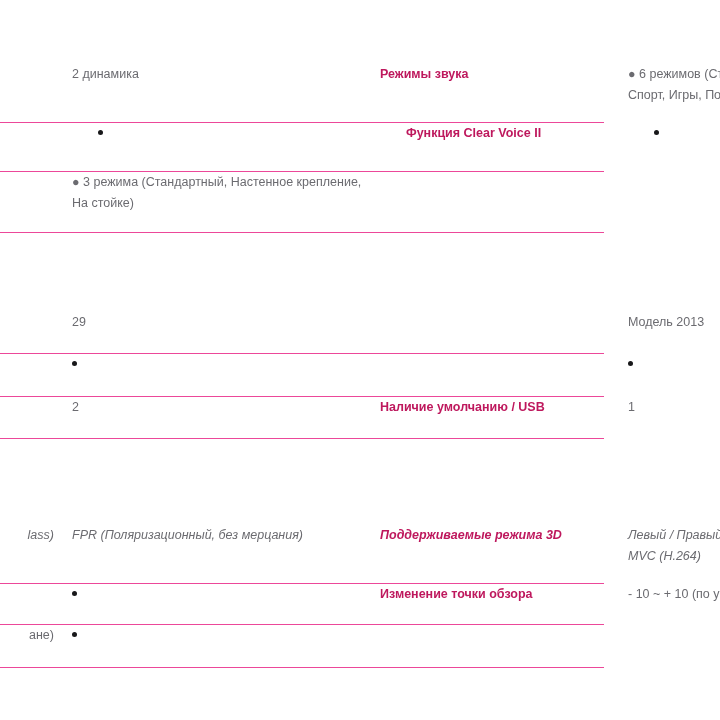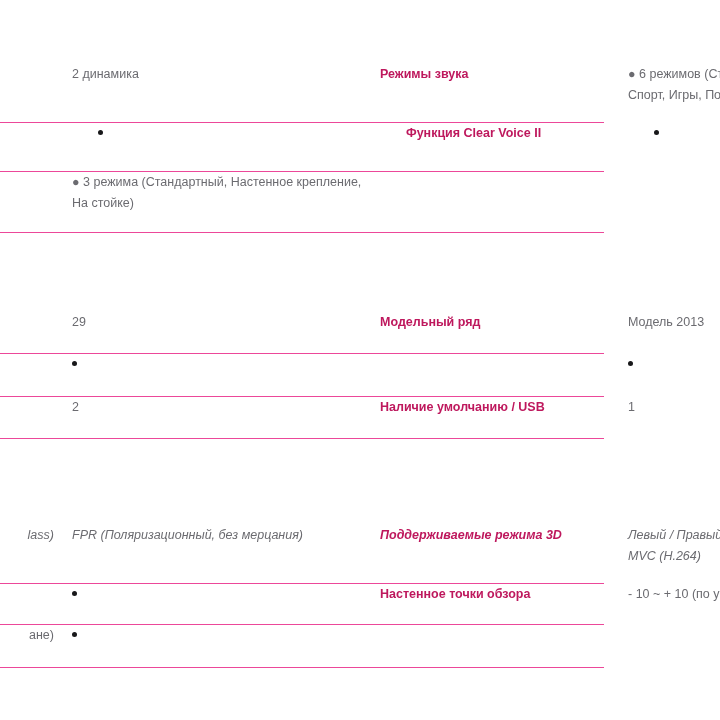--- a/index.html
+++ b/index.html
@@ -101,21 +101,20 @@
       </div>
     </div>
     <div class="spec-row" style="top: 172px; height: 61px;">
       <div class="row-inner">
         <div class="cell cell-left-value">● 3 режима (Стандартный, Настенное крепление, На стойке)</div>
       </div>
     </div>
     <div class="spec-row" style="top: 312px; height: 42px;">
       <div class="row-inner">
         <div class="cell cell-left-value">29</div>
-        <div class="cell cell-label">Модельный ряд</div>
         <div class="cell cell-right-value">Модель 2013</div>
       </div>
     </div>
     <div class="spec-row" style="top: 354px; height: 43px;">
       <div class="row-inner">
         <div class="cell cell-left-value is-bullet"><span class="bullet-mark"></span></div>
         <div class="cell cell-right-value is-bullet"><span class="bullet-mark"></span></div>
       </div>
     </div>
     <div class="spec-row" style="top: 397px; height: 42px;">
@@ -129,21 +128,21 @@
       <div class="row-inner">
         <div class="cell cell-far-left">lass)</div>
         <div class="cell cell-left-value">FPR (Поляризационный, без мерцания)</div>
         <div class="cell cell-label">Поддерживаемые режима 3D</div>
         <div class="cell cell-right-value">Левый / Правый, Верхний / Нижний, MVC (H.264)</div>
       </div>
     </div>
     <div class="spec-row" style="top: 584px; height: 41px;">
       <div class="row-inner">
         <div class="cell cell-left-value is-bullet"><span class="bullet-mark"></span></div>
-        <div class="cell cell-label">Настенное точки обзора</div>
+        <div class="cell cell-label">Изменение точки обзора</div>
         <div class="cell cell-right-value">- 10 ~ + 10 (по умолчанию 0)</div>
       </div>
     </div>
     <div class="spec-row" style="top: 625px; height: 43px;">
       <div class="row-inner">
         <div class="cell cell-far-left">ане)</div>
         <div class="cell cell-left-value is-bullet"><span class="bullet-mark"></span></div>
       </div>
     </div>
   </div>

